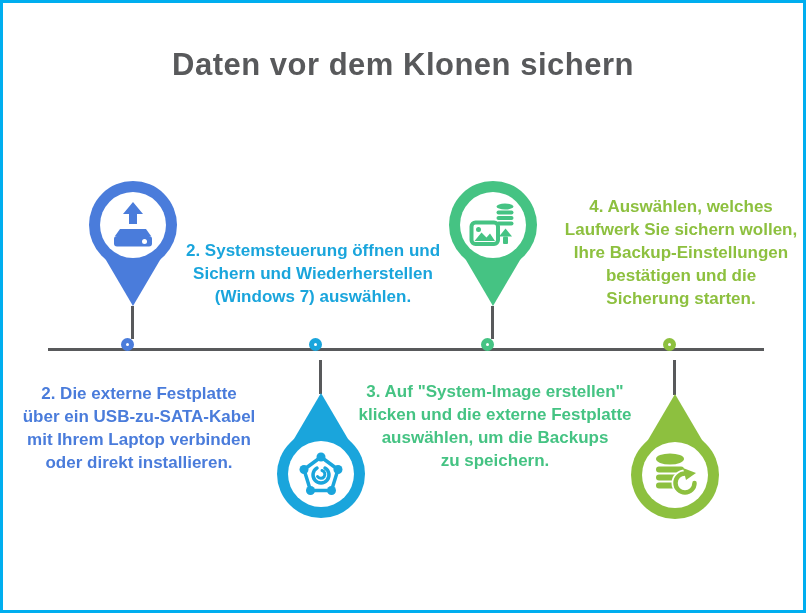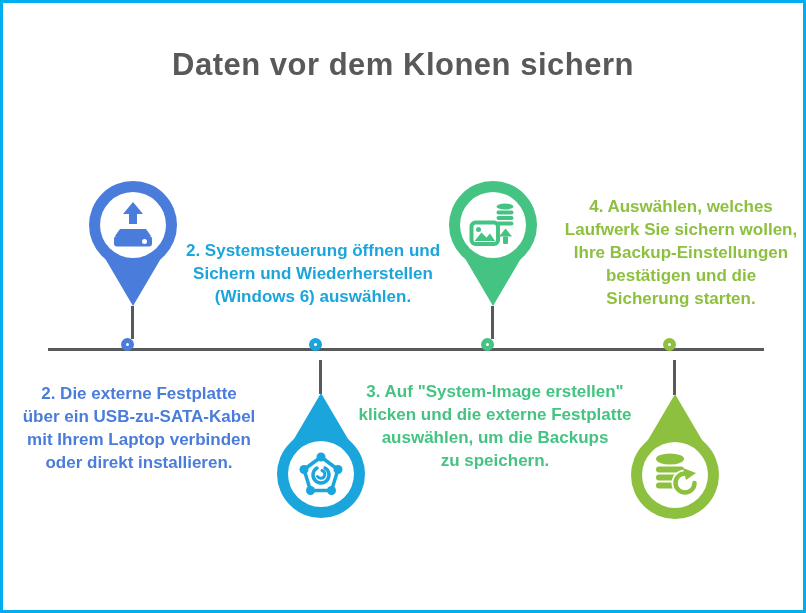--- a/index.html
+++ b/index.html
@@ -158,21 +158,21 @@
       </g>
     </svg>
   </div>
 
   <div class="step-text t1">2. Die externe Festplatte
 über ein USB-zu-SATA-Kabel
 mit Ihrem Laptop verbinden
 oder direkt installieren.</div>
   <div class="step-text t2">2. Systemsteuerung öffnen und
 Sichern und Wiederherstellen
-(Windows 6) auswählen.</div>
+(Windows 7) auswählen.</div>
   <div class="step-text t3">3. Auf "System-Image erstellen"
 klicken und die externe Festplatte
 auswählen, um die Backups
 zu speichern.</div>
   <div class="step-text t4">4. Auswählen, welches
 Laufwerk Sie sichern wollen,
 Ihre Backup-Einstellungen
 bestätigen und die
 Sicherung starten.</div>
 

